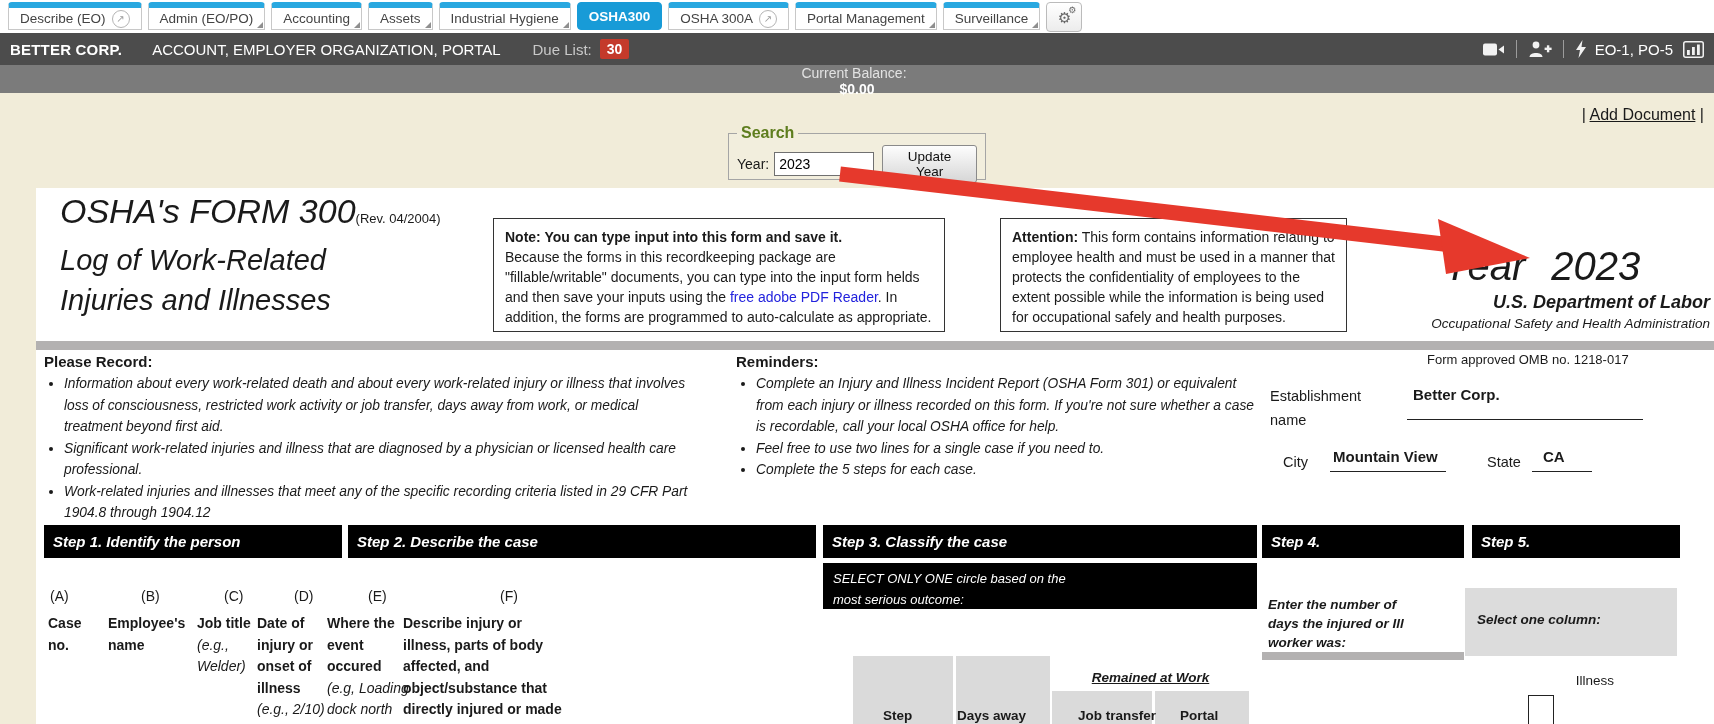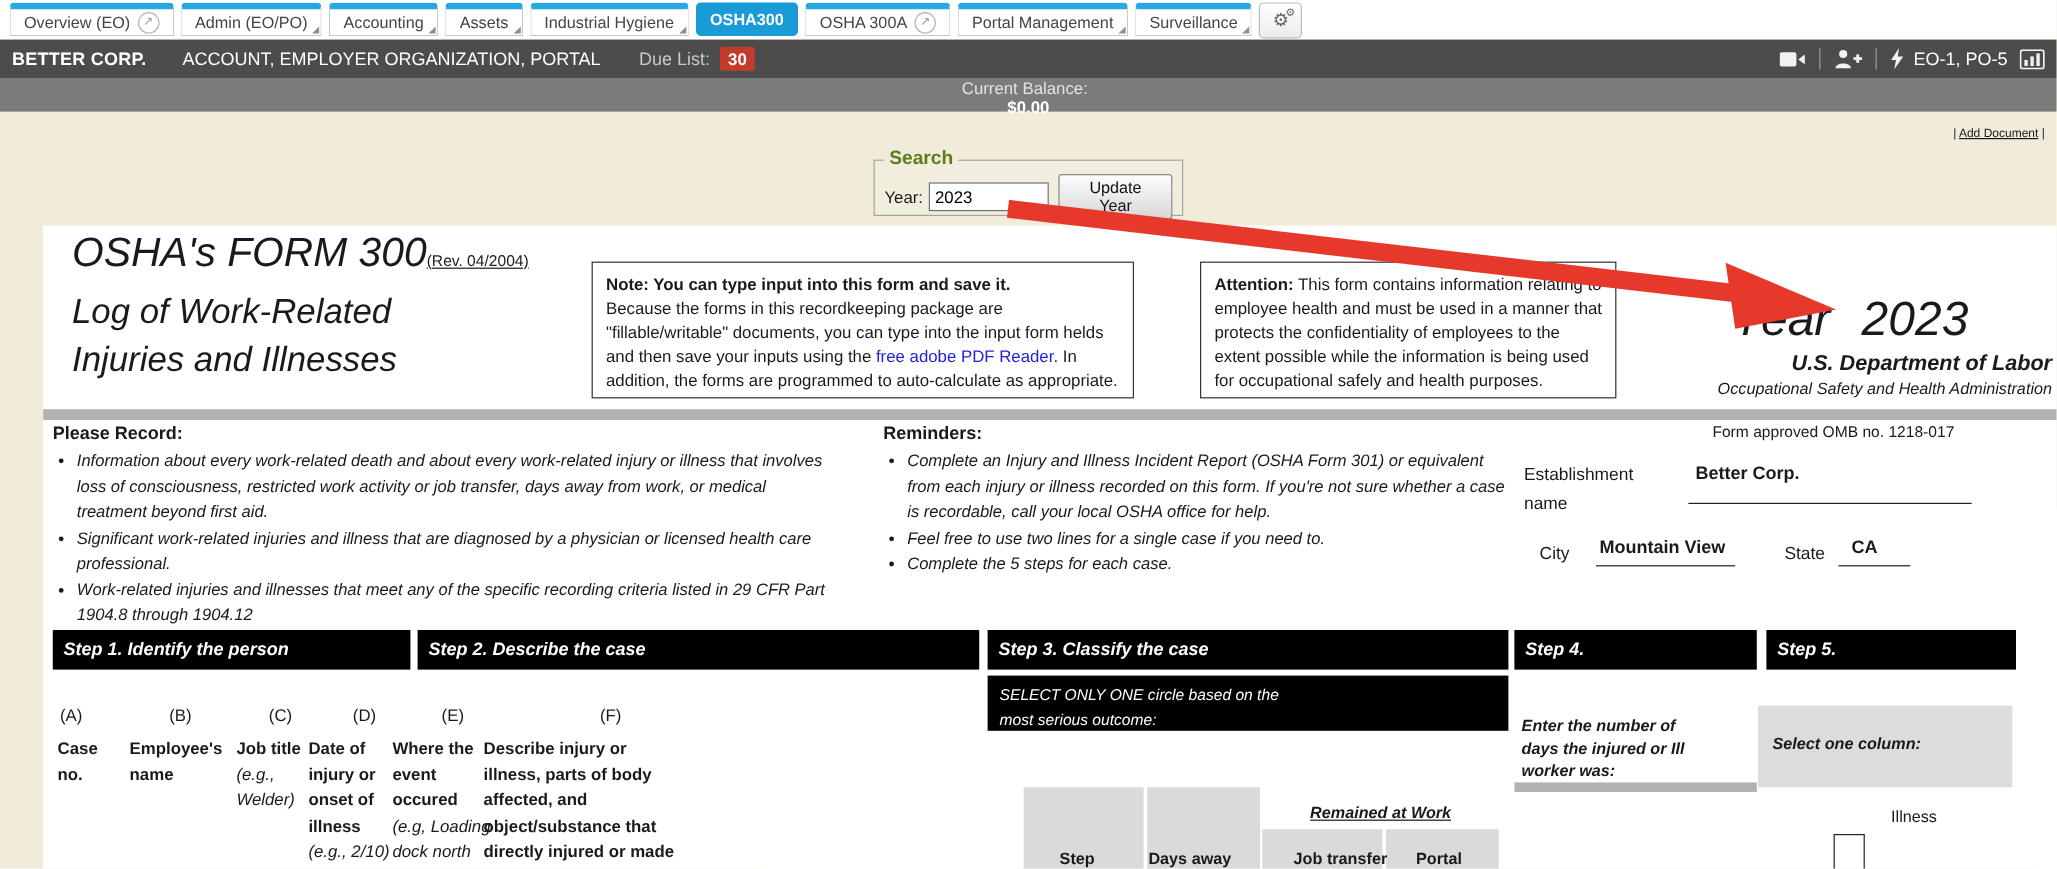--- a/index.html
+++ b/index.html
@@ -37,36 +37,36 @@
   .bar1 svg{display:block;}
   .bar1 svg *{fill:#f2f2f2;}
   .bar1 svg .stroke-only{fill:none;stroke:#f2f2f2;stroke-width:1.5px;}
   .vdiv{width:1px;height:18px;background:rgba(255,255,255,.45);margin:0 11px;}
   .entity{font-size:15px;color:#fff;margin:0 10px 0 8px;}
   .bar2{position:absolute;left:0;top:65px;width:1714px;height:28px;background:#7b7b7b;
     display:flex;align-items:center;padding:0 9px;box-sizing:border-box;font-size:14px;flex-direction:column;}
   .bar2 .blabel{color:#e2e2e2;margin-right:6px;}
   .bar2 .bvalue{color:#fff;font-weight:bold;}
   
-  .add-doc{position:absolute;top:106px;right:10px;font-size:10px;color:#1a1a1a;}
+  .add-doc{position:absolute;top:106px;right:10px;font-size:16px;color:#1a1a1a;}
   .add-doc a{color:#1a1a1a;text-decoration:underline;cursor:pointer;}
   fieldset.search{position:absolute;left:728px;top:124px;width:258px;height:56px;
     border:1px solid #a5a5a5;background:#f2eedd;margin:0;padding:2px 8px 6px;box-sizing:border-box;}
   fieldset.search legend{font-size:16px;font-weight:bold;color:#5e7d1e;padding:0 4px;margin-top:41px;}
   .search-row{display:flex;align-items:center;margin-top:1px;}
   .search-row label{font-size:14px;margin-right:5px;}
   .year-input{width:90px;height:20px;border:1px solid #707070;font-size:14px;padding:1px 4px;
     font-family:"Liberation Sans",sans-serif;background:#fff;}
   .update-btn{margin-left:8px;font-size:13.5px;padding:3px 10px;background:linear-gradient(#fdfdfd,#d6d6d6);
     border:1px solid #8a8a8a;border-radius:3px;font-family:"Liberation Sans",sans-serif;cursor:pointer;color:#111;}
   
   .form{position:absolute;left:36px;top:188px;width:1678px;height:560px;background:#fff;}
   .abs{position:absolute;}
   .form-title{left:24px;top:4px;font-size:34px;font-style:italic;white-space:nowrap;}
-  .form-title .rev{font-size:13px;font-style:normal;text-decoration:underline;}
+  .form-title .rev{font-size:13px;font-style:normal;}
   .form-sub{left:24px;top:52px;font-size:29px;font-style:italic;line-height:40px;white-space:nowrap;}
   .msgbox{border:1px solid #333;box-sizing:border-box;font-size:14px;line-height:20px;padding:8px 11px;background:#fff;}
   .notebox{left:457px;top:30px;width:452px;height:114px;}
   .attnbox{left:964px;top:30px;width:347px;height:114px;}
   .msgbox b{font-weight:bold;}
   .linktext{color:#2222dd;cursor:pointer;}
   .year-big{left:1407px;top:56px;font-size:40px;font-style:italic;white-space:nowrap;}
   .year-big .yv{margin-left:26px;}
   .dol{left:1364px;top:104px;width:310px;text-align:right;font-size:18px;font-weight:bold;font-style:italic;white-space:nowrap;}
   .adminline{left:1334px;top:128px;width:340px;text-align:right;font-size:13.5px;font-style:italic;white-space:nowrap;}
@@ -118,21 +118,21 @@
   .rotbox{left:1492px;top:507px;width:26px;height:44px;border:1.5px solid #222;box-sizing:border-box;}
   .arrow-overlay{position:absolute;left:0;top:0;z-index:60;pointer-events:none;}
 </style>
 </head>
 <body>
 
 <div class="page">
 
   <div class="tabbar">
     <div class="tab">
-      <span>Overview (EO)</span>
+      <span>Describe (EO)</span>
       <span class="popout">↗</span>
     </div>
     <div class="tab fold">
       <span>Admin (EO/PO)</span>
     </div>
     <div class="tab fold">
       <span>Accounting</span>
     </div>
     <div class="tab fold">
       <span>Assets</span>

